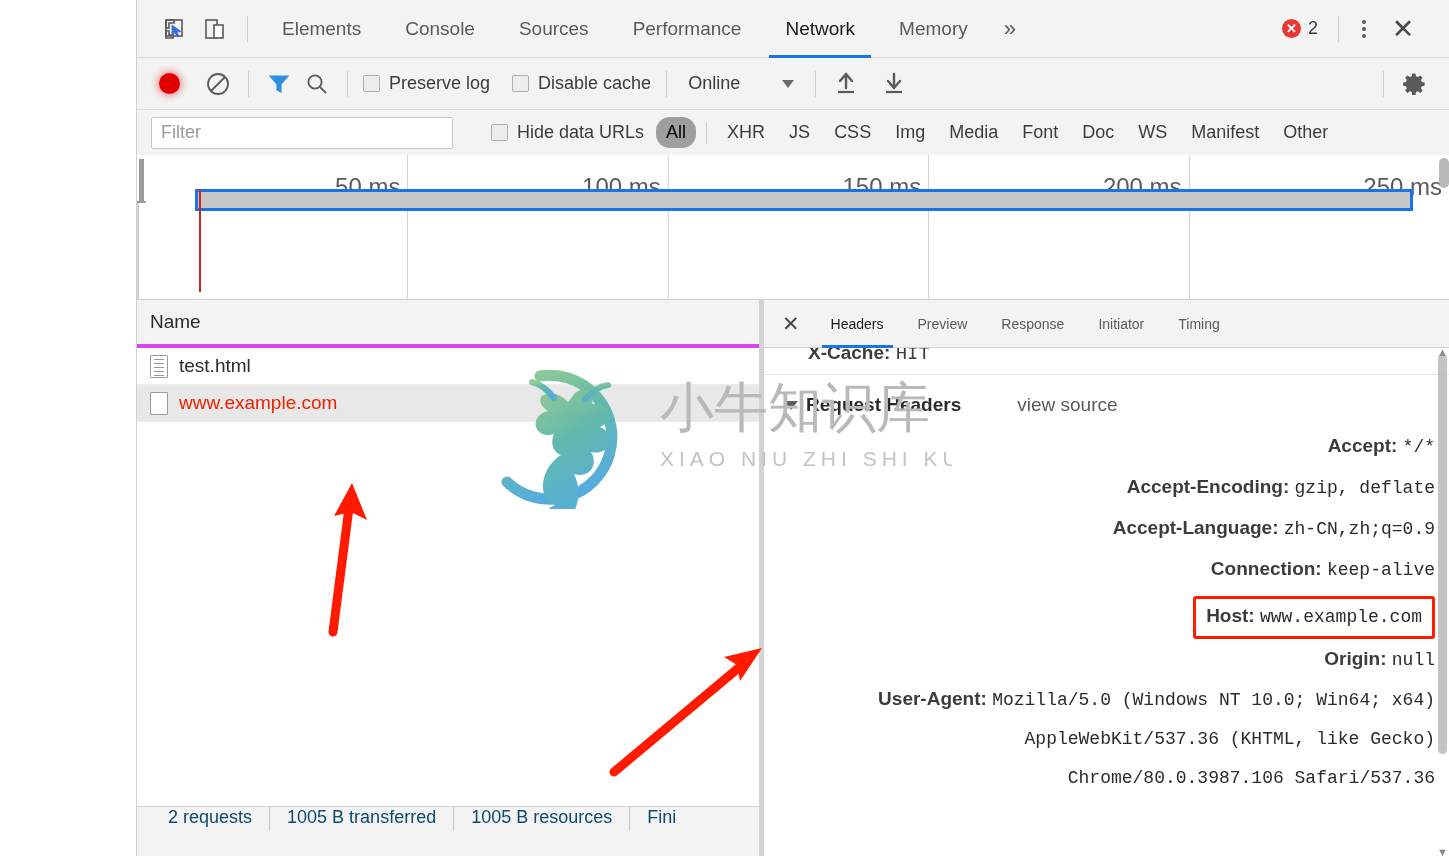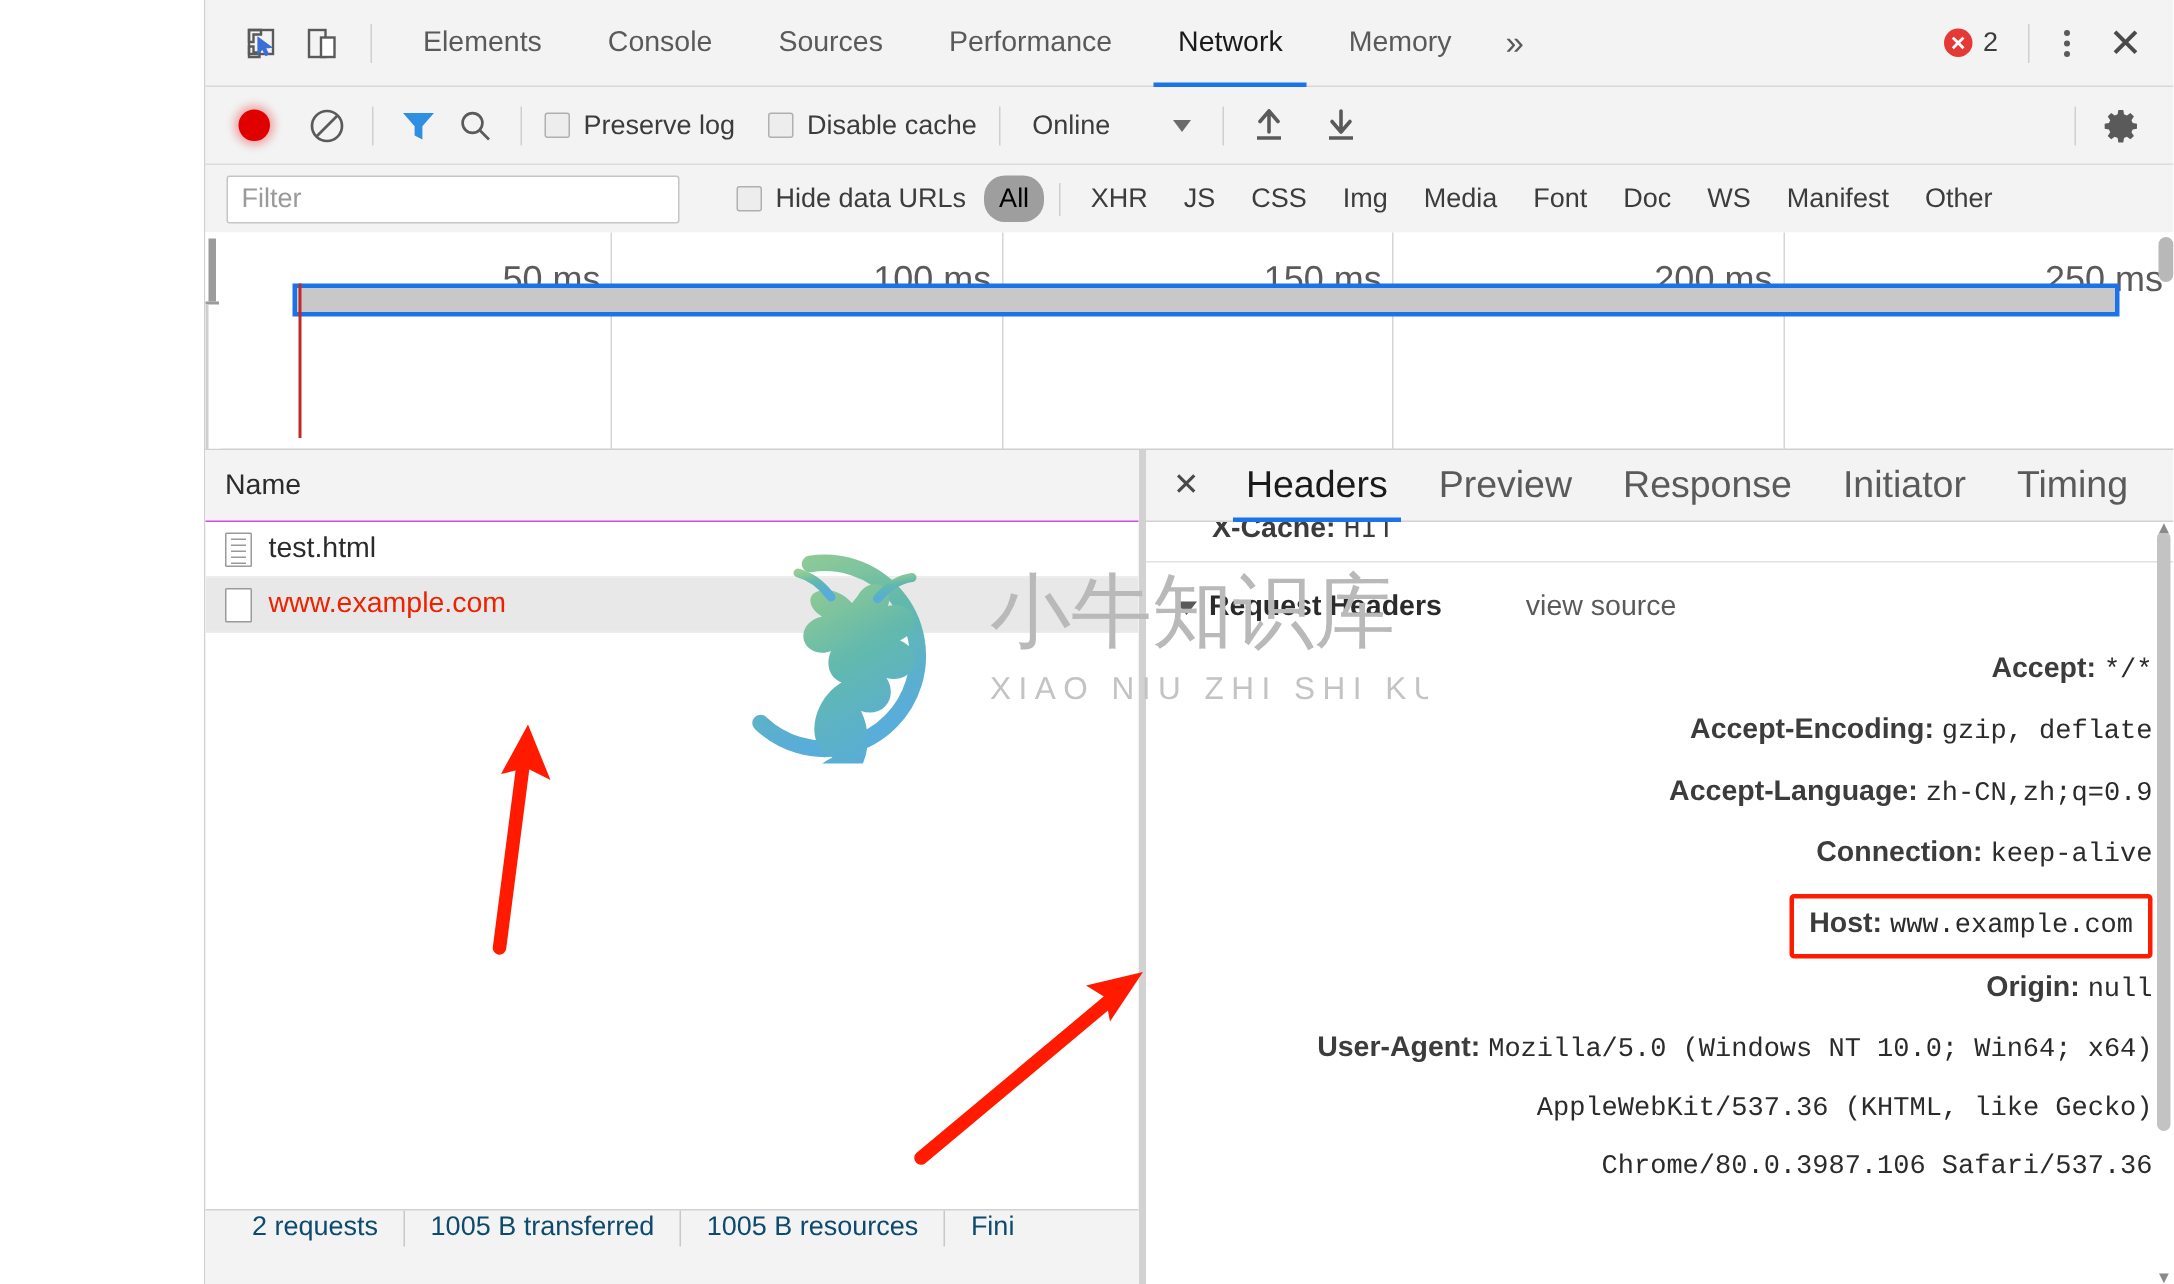--- a/index.html
+++ b/index.html
@@ -27,21 +27,21 @@
     border-left: 1px solid #d0d0d0;
     display: flex; flex-direction: column;
   }
 
   
   .tabbar {
     height: 58px; flex: 0 0 58px;
     background: #f3f3f3;
     border-bottom: 1px solid #d8d8d8;
     display: flex; align-items: center;
-    padding: 0 10px 0 18px;
+    padding: 0 24px 0 18px;
   }
   .tb-icon {
     width: 40px; height: 40px;
     display: flex; align-items: center; justify-content: center;
     color: #5a5a5a; cursor: pointer;
   }
   .tb-sep {
     width: 1px; height: 26px; background: #cfcfcf; margin: 0 12px;
   }
   .tab {
@@ -213,21 +213,21 @@
     width: 5px; flex: 0 0 5px; background: #d2d2d2; cursor: col-resize;
   }
   .right-pane {
     flex: 1 1 auto; display: flex; flex-direction: column;
     background: #fff; min-width: 0; position: relative;
   }
 
   
   .list-head {
     height: 48px; flex: 0 0 48px; background: #f3f3f3;
-    border-bottom: 1px solid #d946ef;
+    border-bottom: 4px solid #d946ef;
     display: flex; align-items: center; padding-left: 13px;
     font-size: 19px; color: #2b2b2b;
   }
   .rows { flex: 1 1 auto; overflow: hidden; position: relative; }
   .row {
     height: 37px; display: flex; align-items: center;
     padding-left: 13px; gap: 11px;
     border-bottom: 1px solid #ececec;
     font-size: 19px; cursor: pointer;
   }
@@ -255,21 +255,21 @@
   
   .detail-tabs {
     height: 48px; flex: 0 0 48px; background: #f3f3f3;
     border-bottom: 1px solid #d2d2d2;
     display: flex; align-items: center; padding-left: 14px;
   }
   .dt-close {
     font-size: 21px; color: #4a4a4a; padding: 0 14px 0 4px; cursor: pointer;
   }
   .dtab {
-    font-size: 25px; color: #5a5a5a; padding: 0 17px; height: 48px;
+    font-size: 14px; color: #5a5a5a; padding: 0 17px; height: 48px;
     display: flex; align-items: center; cursor: pointer; position: relative;
     white-space: nowrap;
   }
   .dtab.active { color: #1a1a1a; }
   .dtab.active::after {
     content: ""; position: absolute; left: 8px; right: 8px; bottom: 0;
     height: 3px; background: #1a73e8;
   }
   .detail-body {
     flex: 1 1 auto; overflow: hidden; position: relative;

